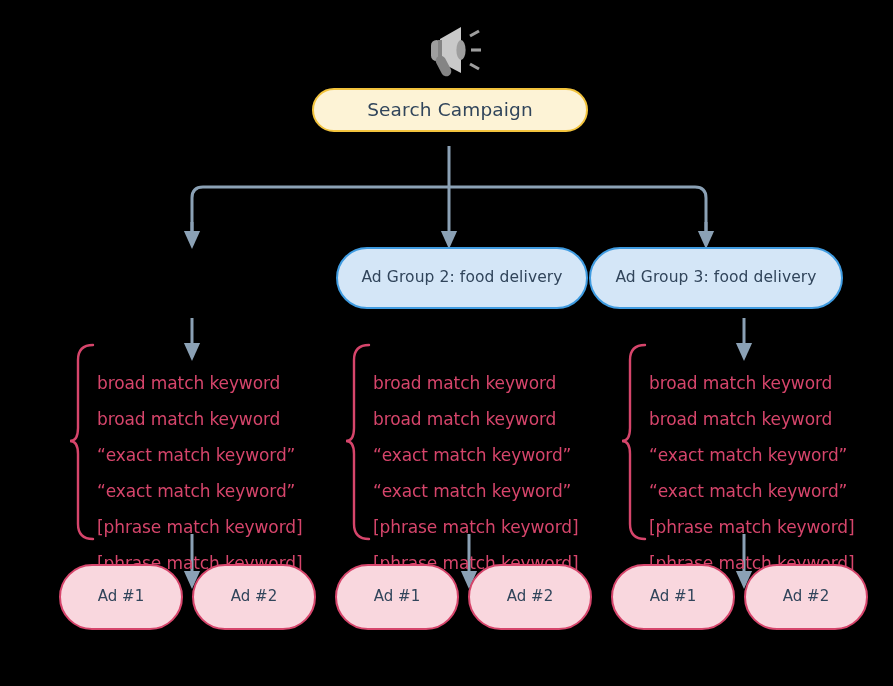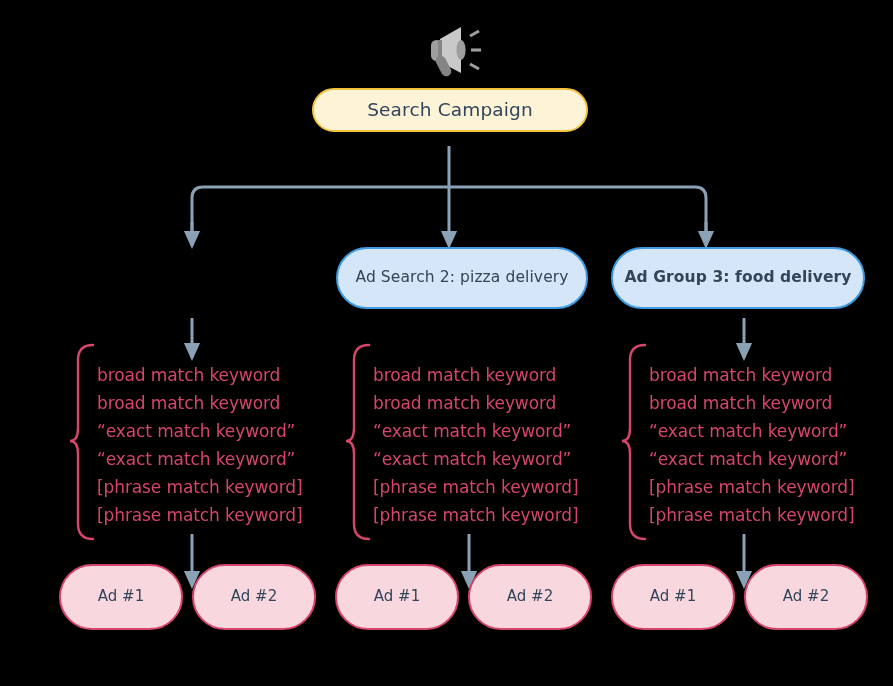--- a/index.html
+++ b/index.html
@@ -60,21 +60,21 @@
     height: 62px;
     background: #d4e6f7;
     border: 2.5px solid #3f9be0;
     border-radius: 31px;
     font-size: 15.5px;
     color: #31455b;
     letter-spacing: 0.1px;
   }
   .adgroup-0 { left: 58px;  width: 256px; }
   .adgroup-1 { left: 336px; width: 252px; }
-  .adgroup-2 { left: 611px; width: 254px; font-weight: bold; }
+  .adgroup-2 { left: 589px; width: 254px; }
 
   .ad-node {
     top: 564px;
     width: 124px;
     height: 66px;
     background: #f9d7de;
     border: 2.5px solid #d6456b;
     border-radius: 33px;
     font-size: 15px;
     color: #31455b;
@@ -94,20 +94,21 @@
   .kw-block-0 { left: 97px; }
   .kw-block-1 { left: 373px; }
   .kw-block-2 { left: 649px; }
 
   .kw-line {
     color: #d6456b;
     font-size: 17px;
     line-height: 28px;
     white-space: nowrap;
     letter-spacing: -0.1px;
+    margin-top: 8px;
   }
 
   
   .megaphone {
     position: absolute;
     left: 419px;
     top: 22px;
     width: 72px;
     height: 60px;
   }
@@ -167,21 +168,21 @@
         <line x1="51" y1="42" x2="60" y2="47"></line>
       </g>
     </svg>
   </div>
 
   <div class="node campaign-node">
     <span>Search Campaign</span>
   </div>
 
   <div class="node adgroup-node adgroup-1">
-    <span>Ad Search 2: pizza delivery</span>
+    <span>Ad Group 2: food delivery</span>
   </div>
   <div class="node adgroup-node adgroup-2">
     <span>Ad Group 3: food delivery</span>
   </div>
 
   <div class="kw-block kw-block-0">
     <div class="kw-line">broad match keyword</div>
     <div class="kw-line">broad match keyword</div>
     <div class="kw-line">“exact match keyword”</div>
     <div class="kw-line">“exact match keyword”</div>

